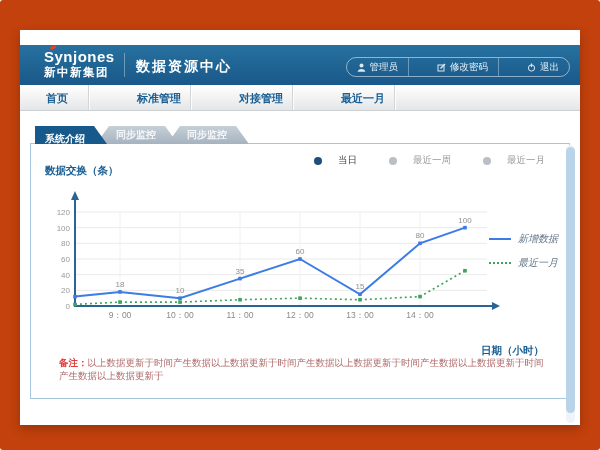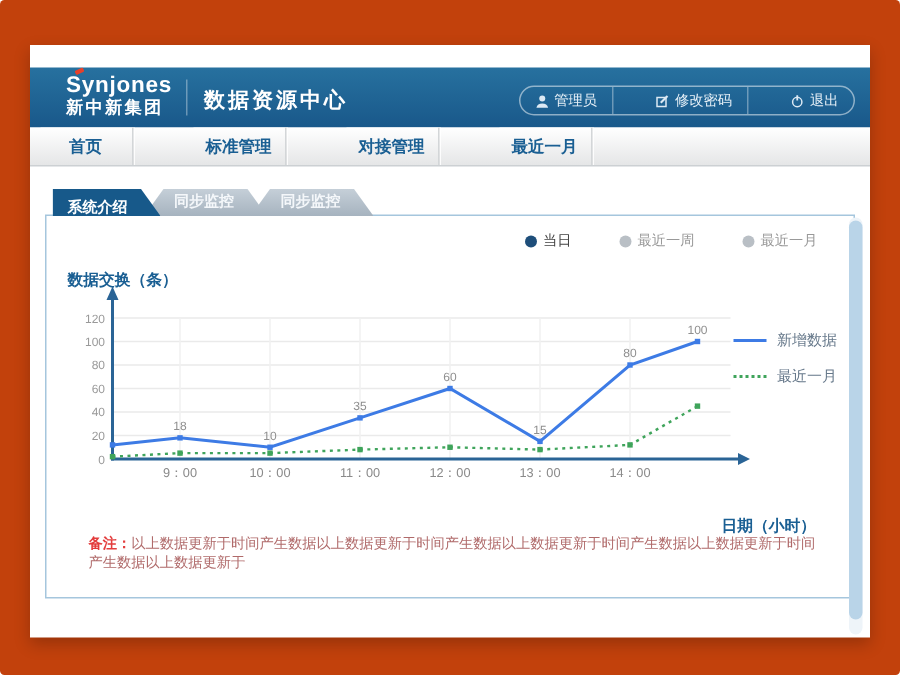--- a/index.html
+++ b/index.html
@@ -35,28 +35,28 @@
               padding:0 22px 0 10px;position:relative;z-index:3;
               clip-path:polygon(0 0,calc(100% - 13px) 0,100% 100%,0 100%);}
   .tab.inactive{background:linear-gradient(#c5cfd8,#a6b3bf);color:#f4f7fa;
                 padding:0 22px 0 20px;margin-left:-11px;
                 clip-path:polygon(13px 0,calc(100% - 13px) 0,100% 100%,0 100%);}
   .tab.z2{z-index:2;} .tab.z1{z-index:1;}
   
   .panel{position:absolute;left:10px;top:113px;width:540px;height:256px;background:#fff;
          border:1px solid #a5c6dd;box-sizing:border-box;}
   .radios{position:absolute;right:24px;top:10px;display:flex;gap:16px;align-items:center;font-size:9.5px;}
-  .radio-opt{display:flex;align-items:center;gap:4px;cursor:pointer;color:#999;padding-left:16px;}
+  .radio-opt{display:flex;align-items:center;gap:16px;cursor:pointer;color:#999;padding-left:16px;}
   .radio-opt.sel{color:#444;}
   .radio-dot{width:8px;height:8px;border-radius:50%;background:#b9bfc5;}
   .radio-opt.sel .radio-dot{background:#1e4e7a;}
-  .ylabel{position:absolute;left:14px;top:36px;font-size:10.5px;font-weight:bold;color:#1a5f93;}
+  .ylabel{position:absolute;left:14px;top:20px;font-size:10.5px;font-weight:bold;color:#1a5f93;}
   .xlabel{position:absolute;left:450px;top:160px;font-size:10.5px;font-weight:bold;color:#1a5f93;margin-top:40px;}
   svg.chart{position:absolute;left:14px;top:46px;overflow:visible;}
-  .legend{position:absolute;left:458px;top:76px;}
+  .legend{position:absolute;left:458px;top:88px;font-style:italic;}
   .legend-row{display:flex;align-items:center;gap:7px;margin-bottom:10px;font-size:10px;color:#66788a;}
   .sw{width:22px;height:0;border-top:2px solid #888;}
   .note{position:absolute;left:28px;top:212px;width:490px;font-size:9.5px;color:#b06a6a;line-height:1.4;}
   .note .note-label{color:#e33d3d;font-weight:bold;}
   
   .scrollbar-track{position:absolute;left:546px;top:115px;width:9px;height:278px;background:#eef4f9;border-radius:5px;}
   .scrollbar-thumb{position:absolute;left:0;top:2px;width:9px;height:266px;background:#b9d4e8;border-radius:5px;cursor:grab;}
 </style>
 </head>
 <body>

